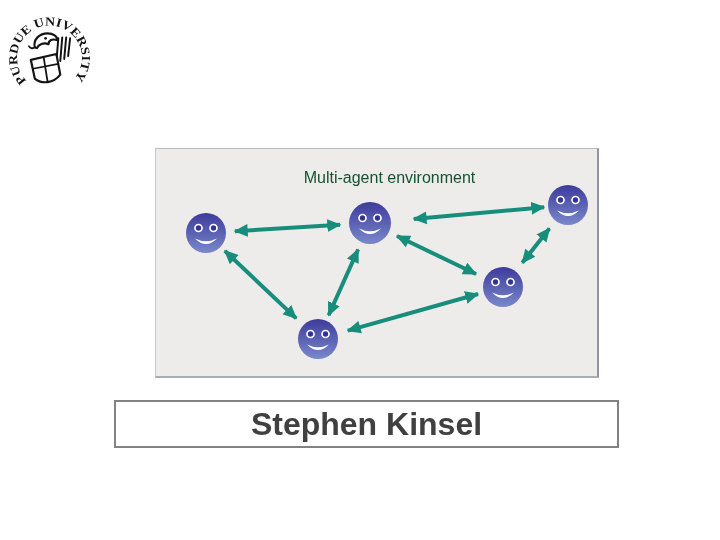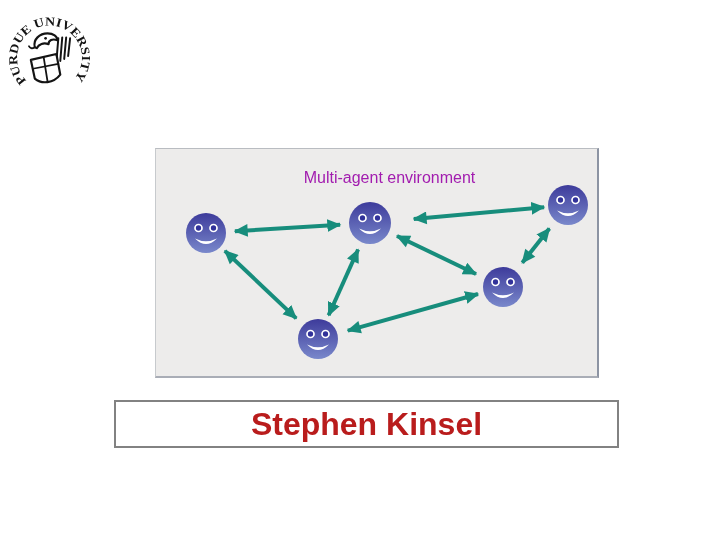--- a/index.html
+++ b/index.html
@@ -58,41 +58,41 @@
     border-bottom: 2px solid #a9adb6;
   }
   .figure-caption {
     position: absolute;
     left: 0;
     top: 20px;
     width: 100%;
     text-align: center;
     transform: translateX(13px);
     font-size: 16px;
-    color: #a21caf;
+    color: #14532d;
   }
   .figure svg { position: absolute; left: 0; top: 0; }
 
   
   .author-box {
     position: absolute;
     left: 114px;
     top: 400px;
     width: 505px;
     height: 48px;
     box-sizing: border-box;
     border: 2px solid #828282;
     background: #ffffff;
     text-align: center;
   }
   .author-box .name {
     display: block;
     font-size: 32px;
     font-weight: bold;
-    color: #b91c1c;
+    color: #404040;
     line-height: 44px;
   }
 </style>
 </head>
 <body>
 
 <div class="slide">
 
   <svg class="logo" viewBox="0 0 96 104">
     <defs>

